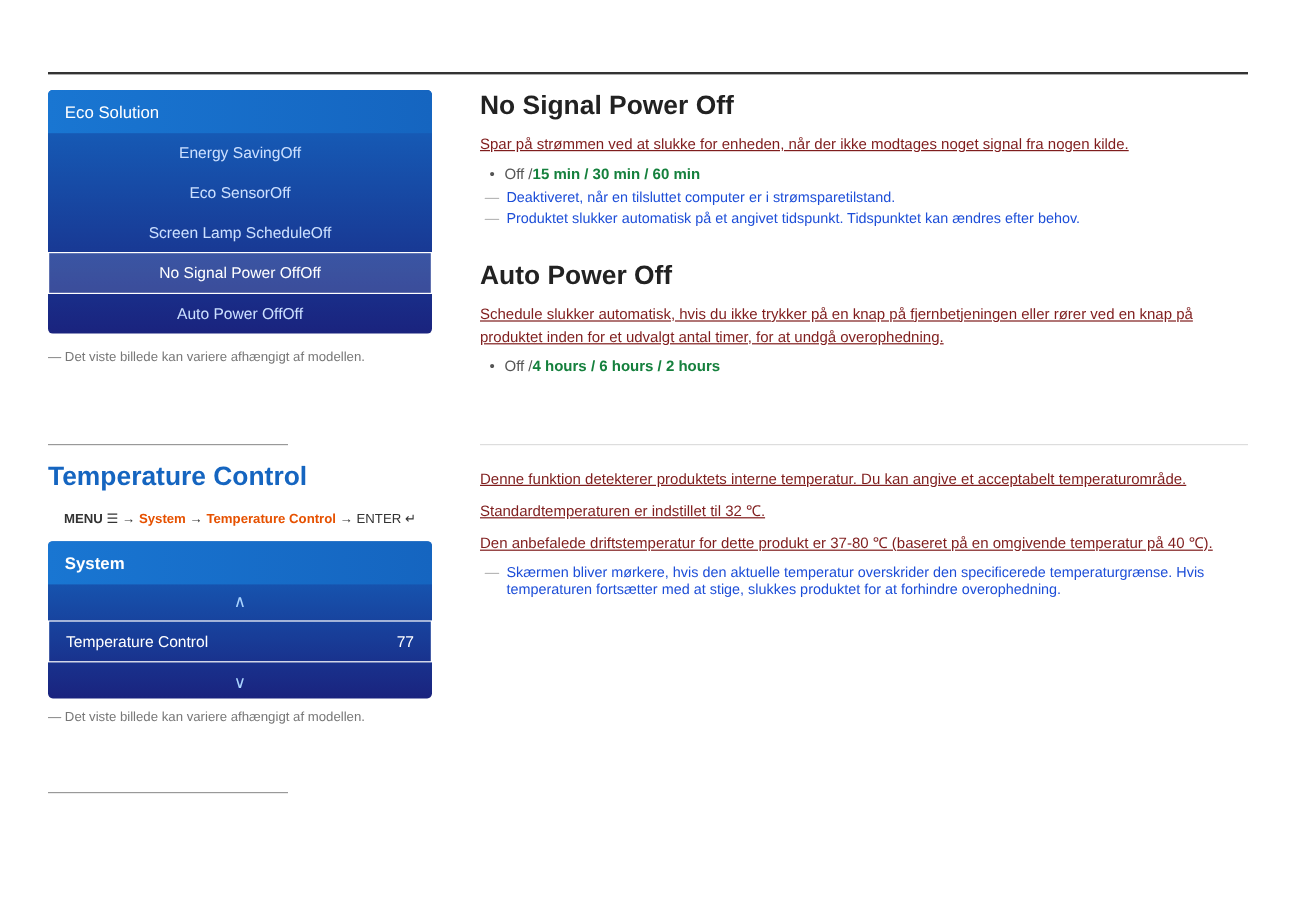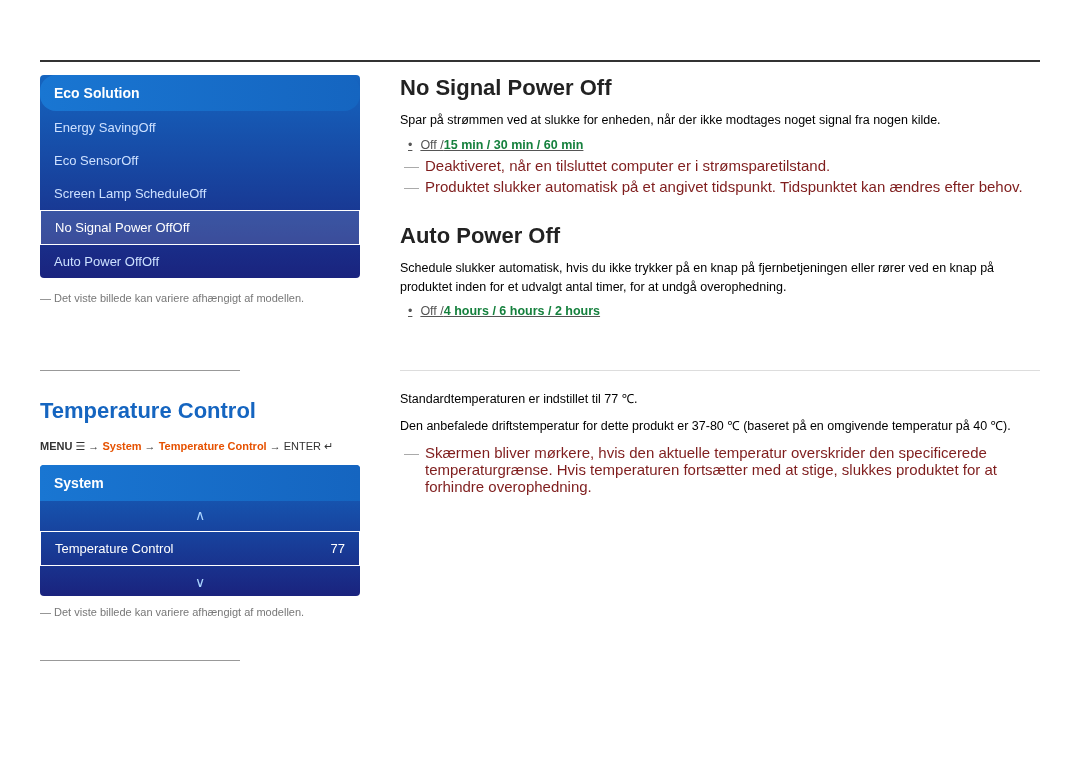--- a/index.html
+++ b/index.html
@@ -36,28 +36,27 @@
       background: linear-gradient(180deg, #1565c0 0%, #1a237e 100%);
       border-radius: 4px;
       overflow: hidden;
       margin-bottom: 14px;
     }
 
     .menu-header {
       background: linear-gradient(90deg, #1976d2 0%, #1565c0 100%);
       color: #fff;
       font-size: 14px;
-      font-weight: bold;
+      font-weight: normal;
       padding: 10px 14px;
-      border-radius: 16px;
     }
 
     .menu-item {
       display: flex;
-      justify-content: flex-start;
+      justify-content: center;
       align-items: center;
       padding: 9px 14px;
       color: #cce0ff;
       font-size: 13px;
     }
 
     .menu-item.selected {
       background: rgba(255,255,255,0.15);
       color: #fff;
       border: 1px solid #fff;
@@ -69,36 +68,37 @@
 
     .note-text {
       font-size: 11px;
       color: #777;
       margin-top: 8px;
     }
 
     
     .temp-section {
       position: absolute;
-      top: 398px;
+      top: 384px;
       left: 40px;
       width: 320px;
     }
 
     .section-title {
       font-size: 22px;
       font-weight: bold;
       color: #1565c0;
       margin-bottom: 16px;
     }
 
     .menu-command {
       font-size: 11px;
       color: #333;
       margin-bottom: 12px;
+      text-align: center;
     }
 
     .menu-command .highlight {
       color: #e65100;
       font-weight: bold;
     }
 
     
     .right-col {
       position: absolute;
@@ -109,49 +109,49 @@
 
     .content-title {
       font-size: 22px;
       font-weight: bold;
       color: #222;
       margin-bottom: 10px;
     }
 
     .content-desc {
       font-size: 12.5px;
-      color: #000000;
+      color: #7f1d1d;
       margin-bottom: 8px;
       line-height: 1.5;
+      text-decoration: underline;
     }
 
     .bullet-item {
       display: flex;
       align-items: flex-start;
       margin-bottom: 5px;
       font-size: 12.5px;
       color: #555;
       padding-left: 8px;
-      text-decoration: underline;
     }
 
     .bullet-item::before {
       content: '•';
       margin-right: 8px;
       color: #555;
     }
 
     .orange { color: #15803d; font-weight: bold; }
 
     .dash-item {
       display: flex;
       align-items: flex-start;
       margin-bottom: 4px;
-      font-size: 15px;
-      color: #7f1d1d;
+      font-size: 12px;
+      color: #1d4ed8;
       padding-left: 4px;
     }
 
     .dash-item::before {
       content: '—';
       margin-right: 6px;
       color: #aaa;
     }
 
     .section-gap { margin-top: 28px; }
@@ -275,21 +275,22 @@
     <div class="system-selected-item">
       <span>Temperature Control</span>
       <span class="item-value">77</span>
     </div>
     <div class="arrow-down">∨</div>
   </div>
   <div class="bottom-note">— Det viste billede kan variere afhængigt af modellen.</div>
 </div>
 
 <div class="temp-right">
-  <div class="content-desc">Standardtemperaturen er indstillet til 77 ℃.</div>
+  <div class="content-desc">Denne funktion detekterer produktets interne temperatur. Du kan angive et acceptabelt temperaturområde.</div>
+  <div class="content-desc">Standardtemperaturen er indstillet til 32 ℃.</div>
   <div class="content-desc">Den anbefalede driftstemperatur for dette produkt er 37-80 ℃ (baseret på en omgivende temperatur på 40 ℃).</div>
   <div class="dash-item">Skærmen bliver mørkere, hvis den aktuelle temperatur overskrider den specificerede temperaturgrænse. Hvis temperaturen fortsætter med at stige, slukkes produktet for at forhindre overophedning.</div>
 </div>
 
 <div style="position:absolute; top:370px; left:40px; width:200px; height:1px; background:#999;"></div>
 <div style="position:absolute; top:370px; left:400px; right:40px; height:1px; background:#ddd;"></div>
 
 <div style="position:absolute; top:660px; left:40px; width:200px; height:1px; background:#999;"></div>
 
 </body></html>

